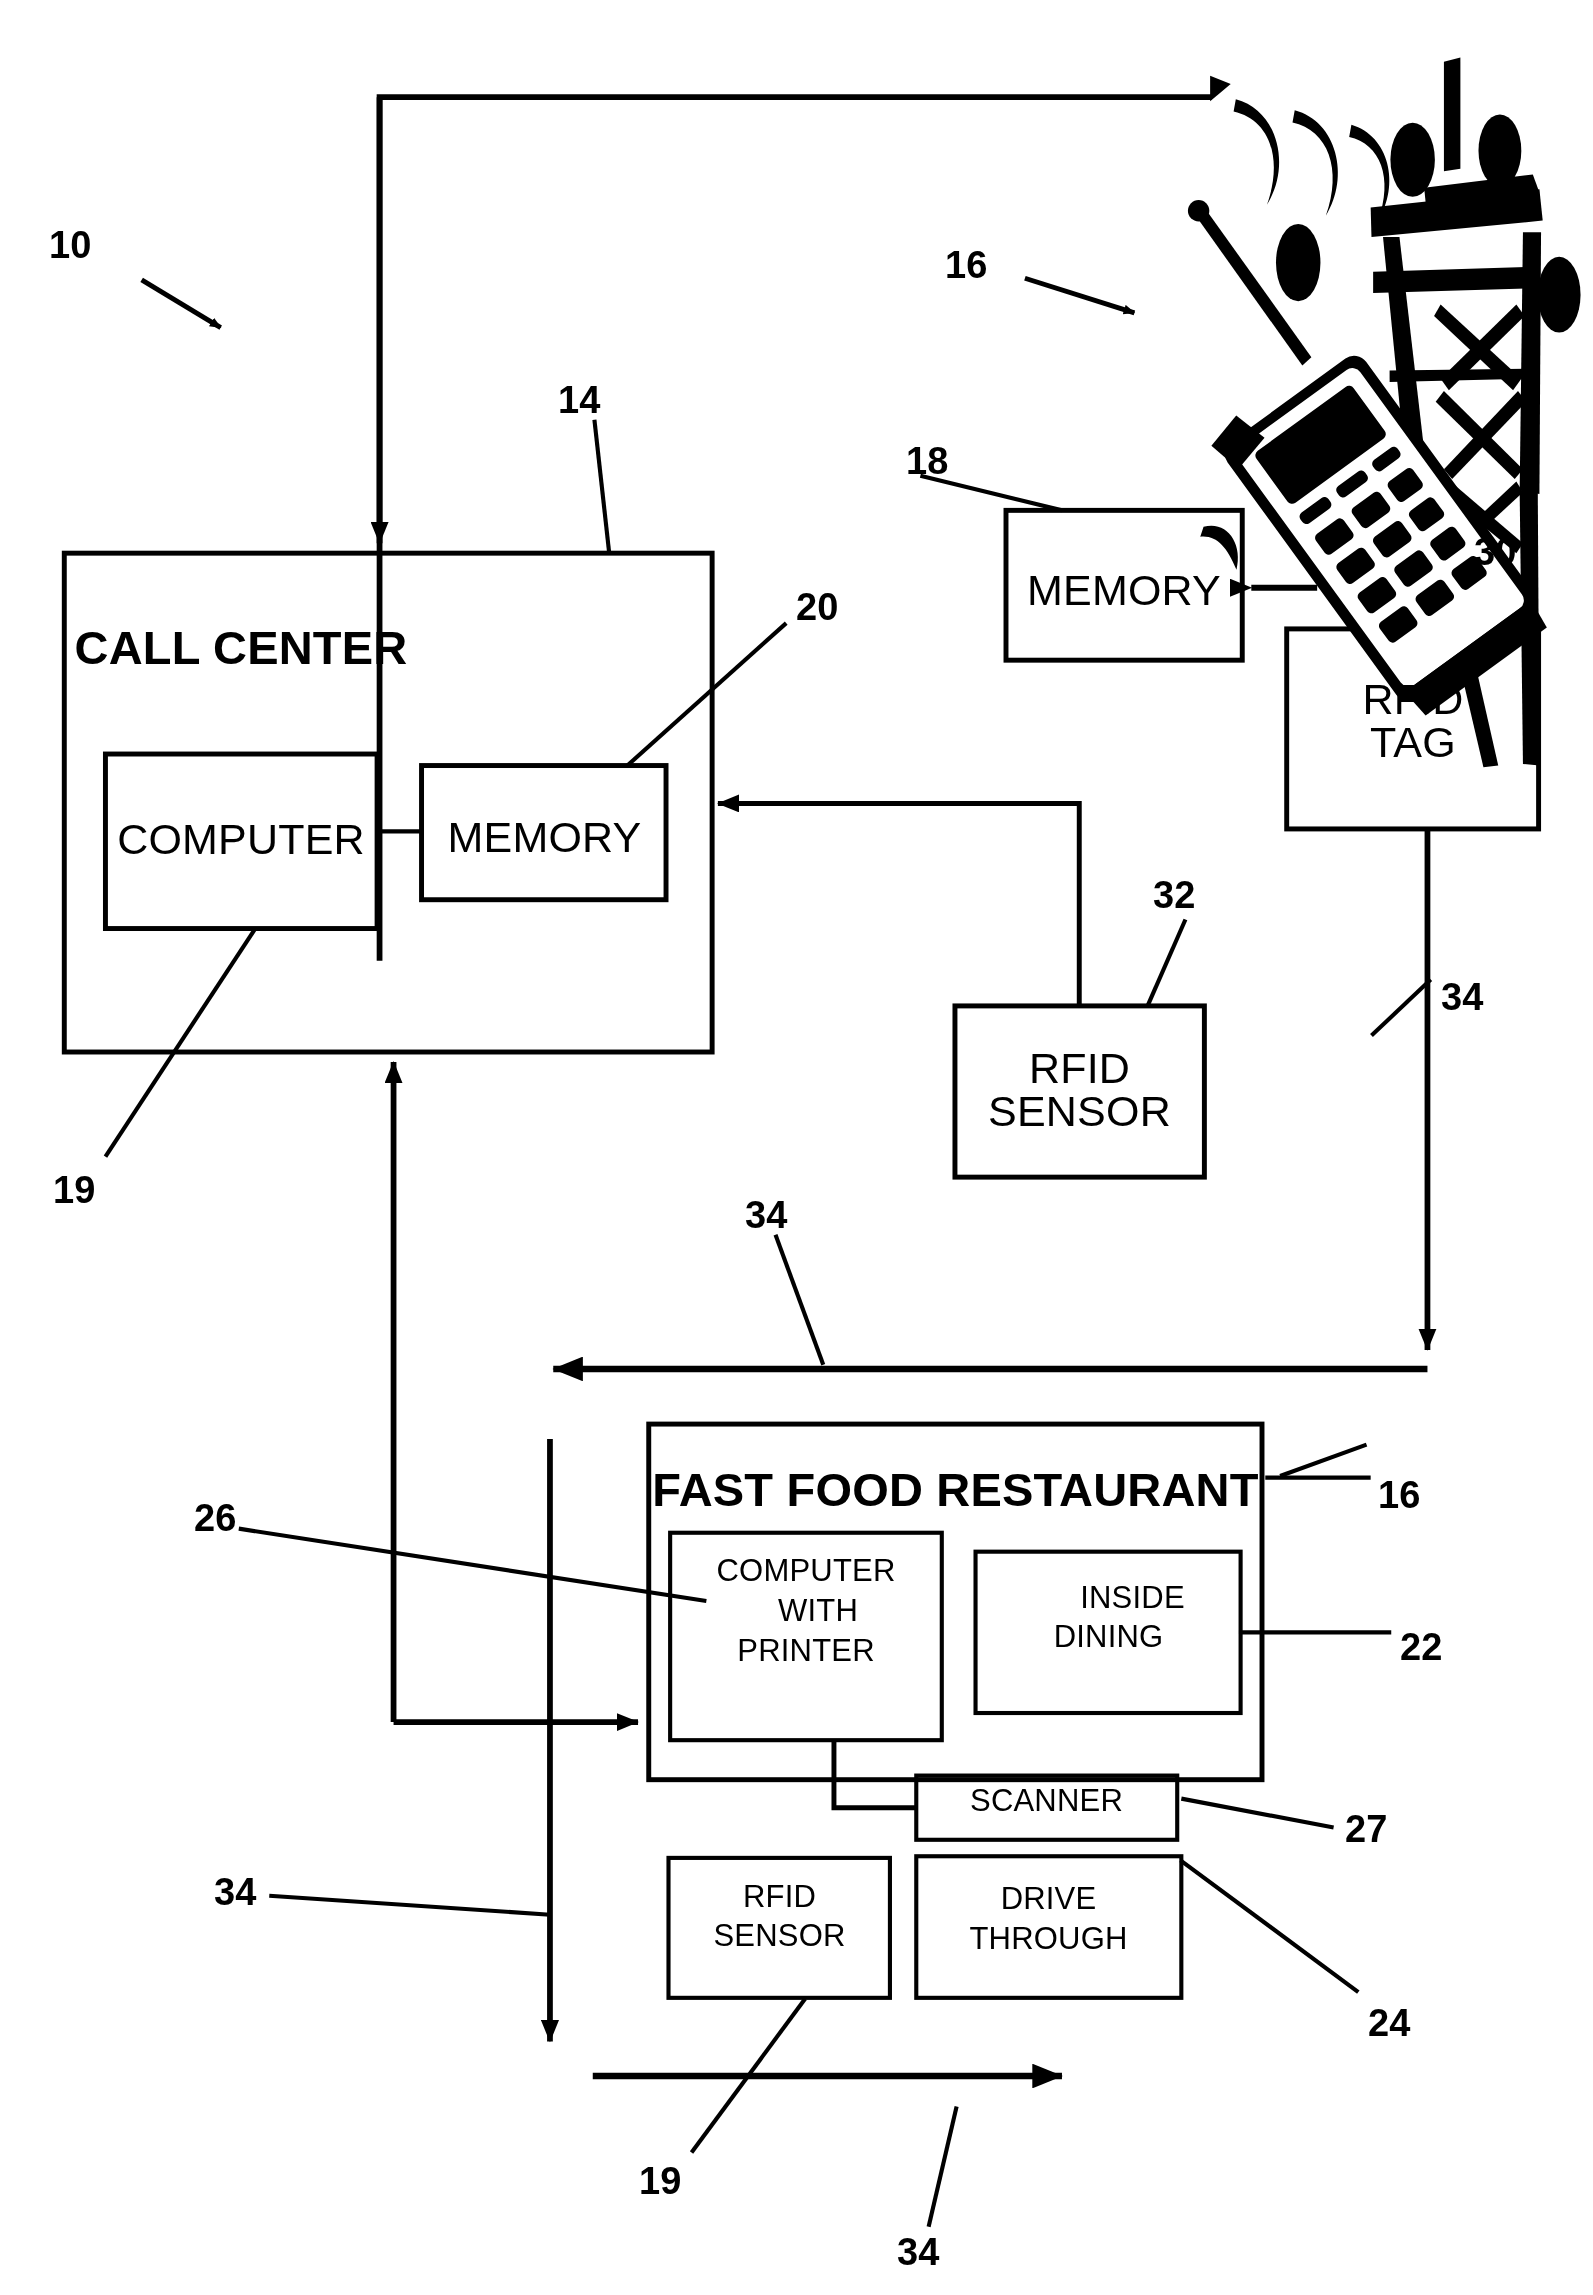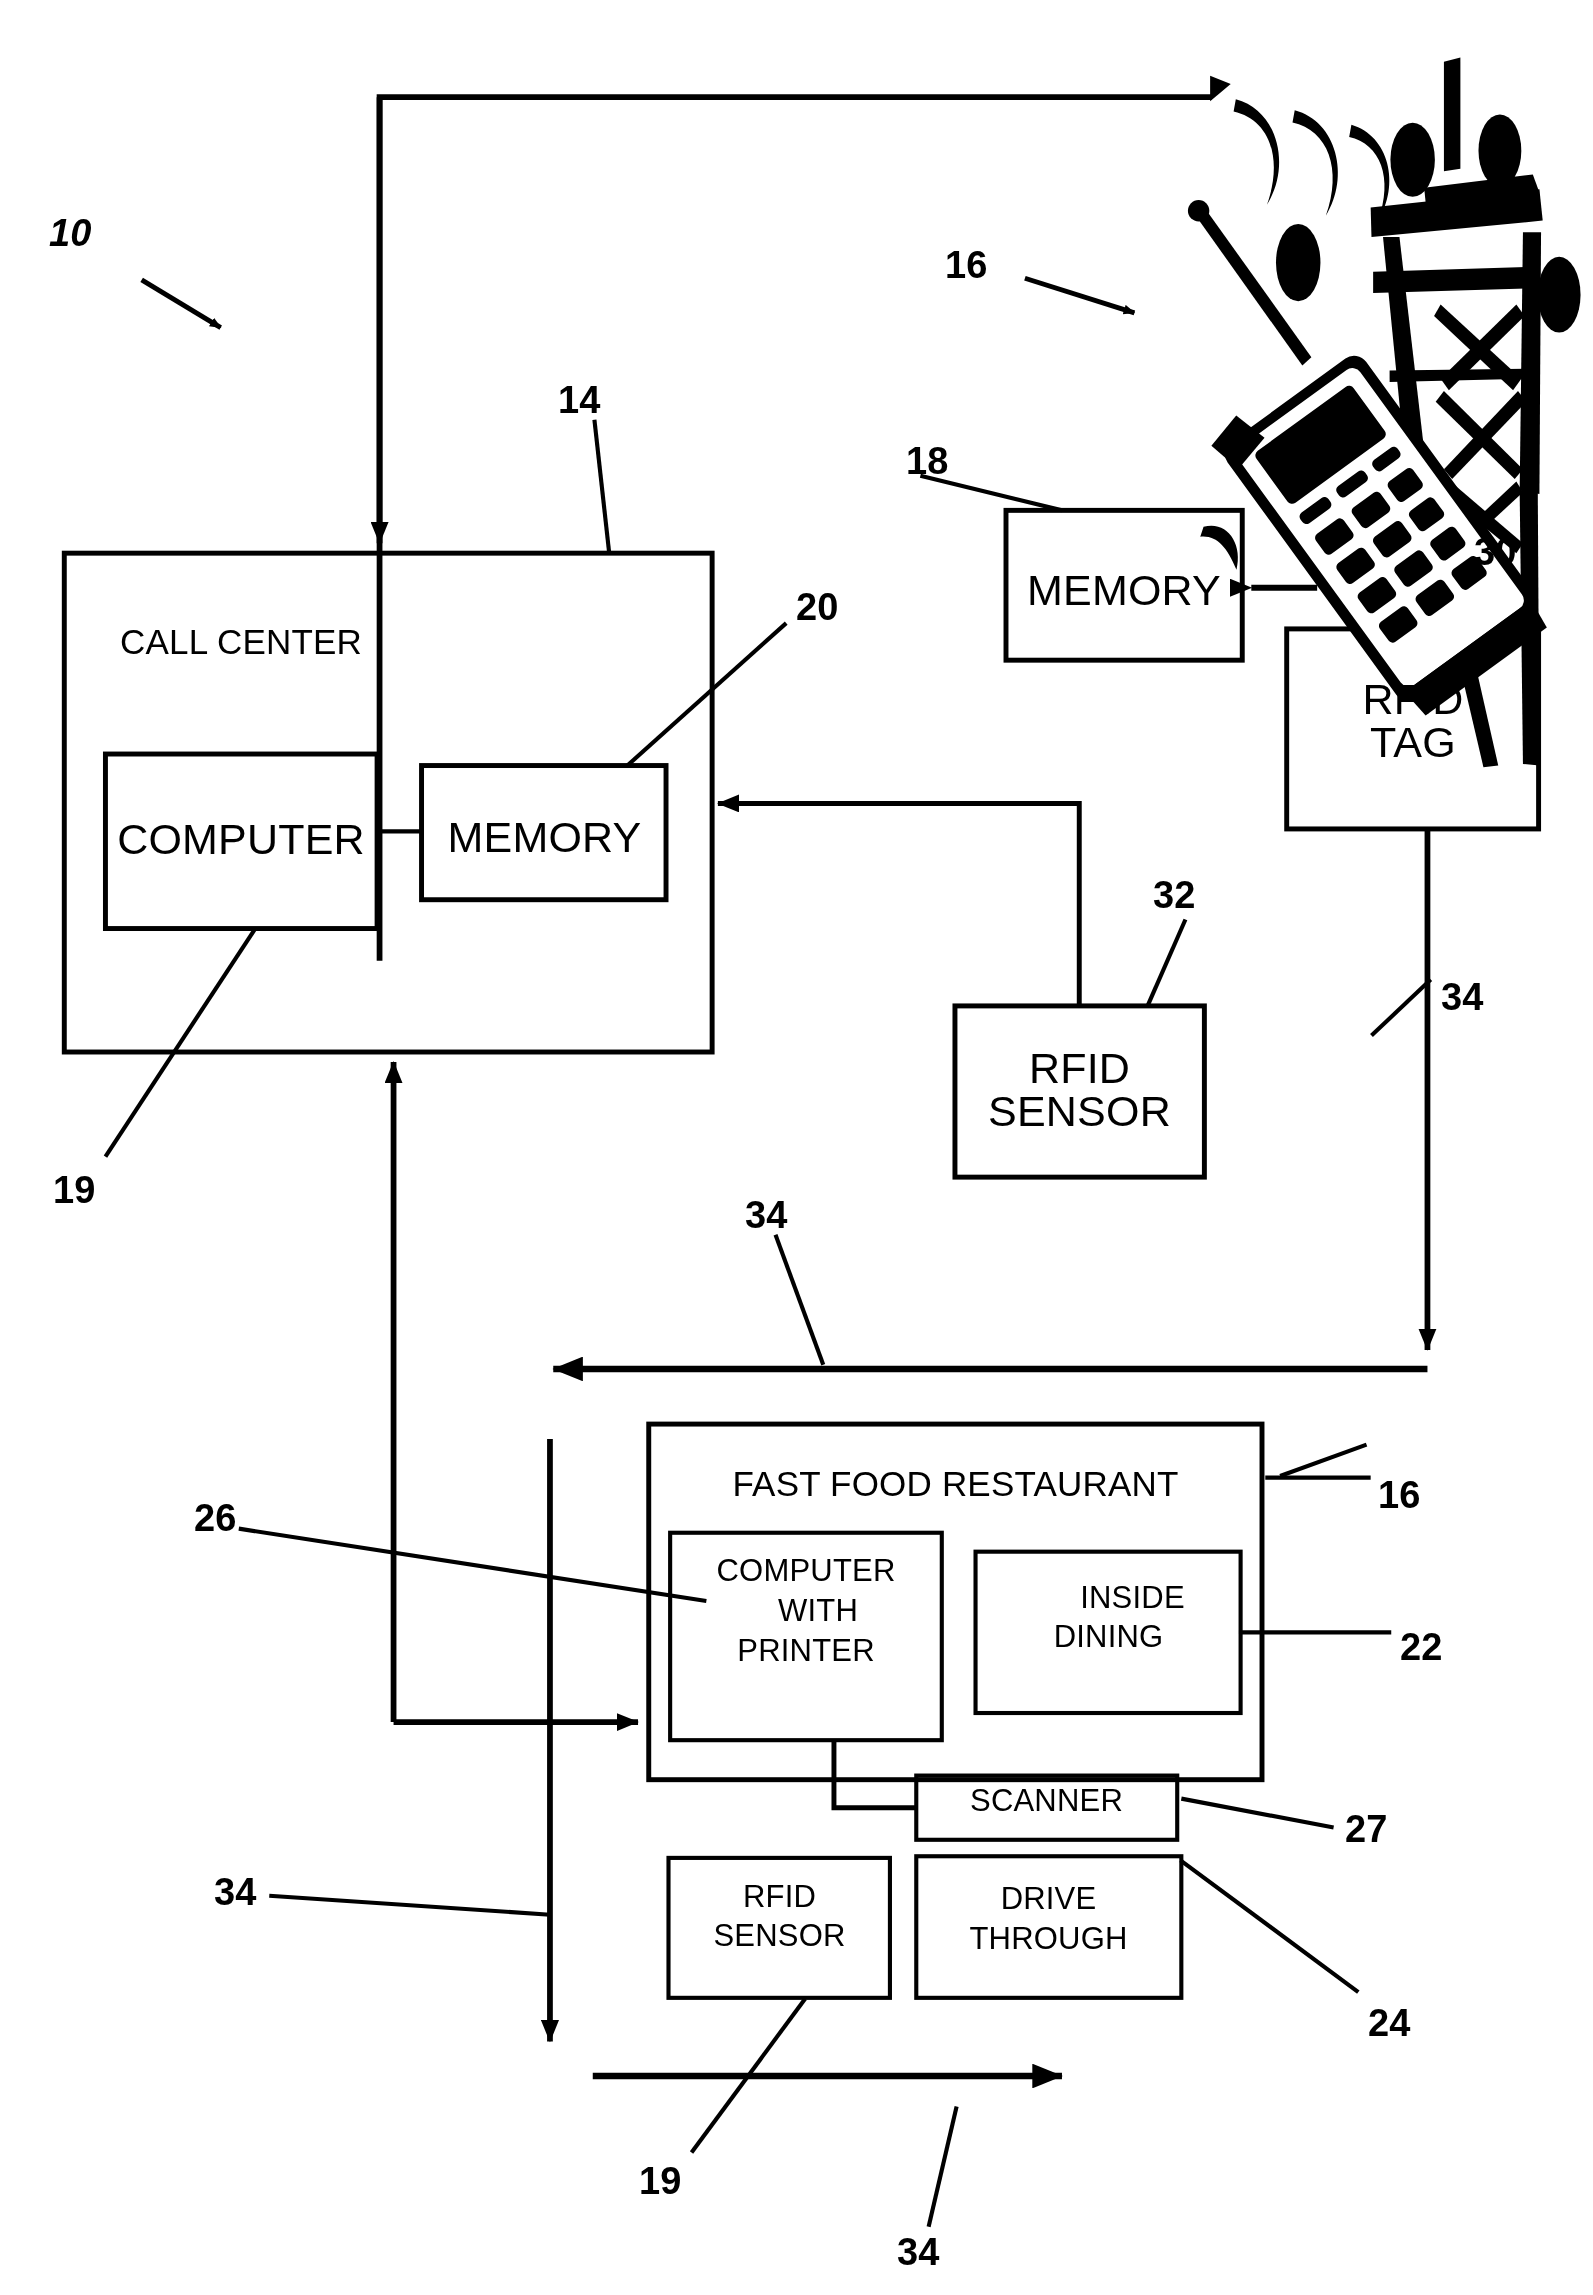--- a/index.html
+++ b/index.html
@@ -36,21 +36,22 @@
   }
   .boxlabel {
     font-size: 43px;
     font-weight: 400;
   }
   .reflabel {
     font-size: 38px;
     font-weight: 700;
   }
   .title-lbl {
-    font-size: 35px;
+    font-size: 47px;
+    font-weight: bold;
   }
   .small-lbl {
     font-size: 31px;
   }
 </style>
 </head>
 <body>
 
 <div id="page">
 
@@ -224,21 +225,21 @@
   <div class="boxlabel small-lbl" style="left:976px; top:1620px; width:265px;">DINING</div>
 
   <div class="boxlabel small-lbl" style="left:916px; top:1784px; width:261px;">SCANNER</div>
 
   <div class="boxlabel small-lbl" style="left:669px; top:1880px; width:221px;">RFID</div>
   <div class="boxlabel small-lbl" style="left:669px; top:1919px; width:221px;">SENSOR</div>
 
   <div class="boxlabel small-lbl" style="left:916px; top:1882px; width:265px;text-align:center;">DRIVE</div>
   <div class="boxlabel small-lbl" style="left:916px; top:1922px; width:265px;">THROUGH</div>
 
-  <div class="reflabel" style="left:49px;  top:212px;font-style:italic;">10</div>
+  <div class="reflabel" style="left:49px;  top:224px;">10</div>
   <div class="reflabel" style="left:945px; top:244px;">16</div>
   <div class="reflabel" style="left:558px; top:379px;">14</div>
   <div class="reflabel" style="left:1378px; top:1474px;">16</div>
   <div class="reflabel" style="left:906px; top:440px;">18</div>
   <div class="reflabel" style="left:53px;  top:1169px;">19</div>
   <div class="reflabel" style="left:796px; top:586px;">20</div>
   <div class="reflabel" style="left:1400px; top:1610px;margin-top:16px;">22</div>
   <div class="reflabel" style="left:1368px; top:2002px;">24</div>
   <div class="reflabel" style="left:194px; top:1497px;">26</div>
   <div class="reflabel" style="left:1345px; top:1808px;">27</div>

